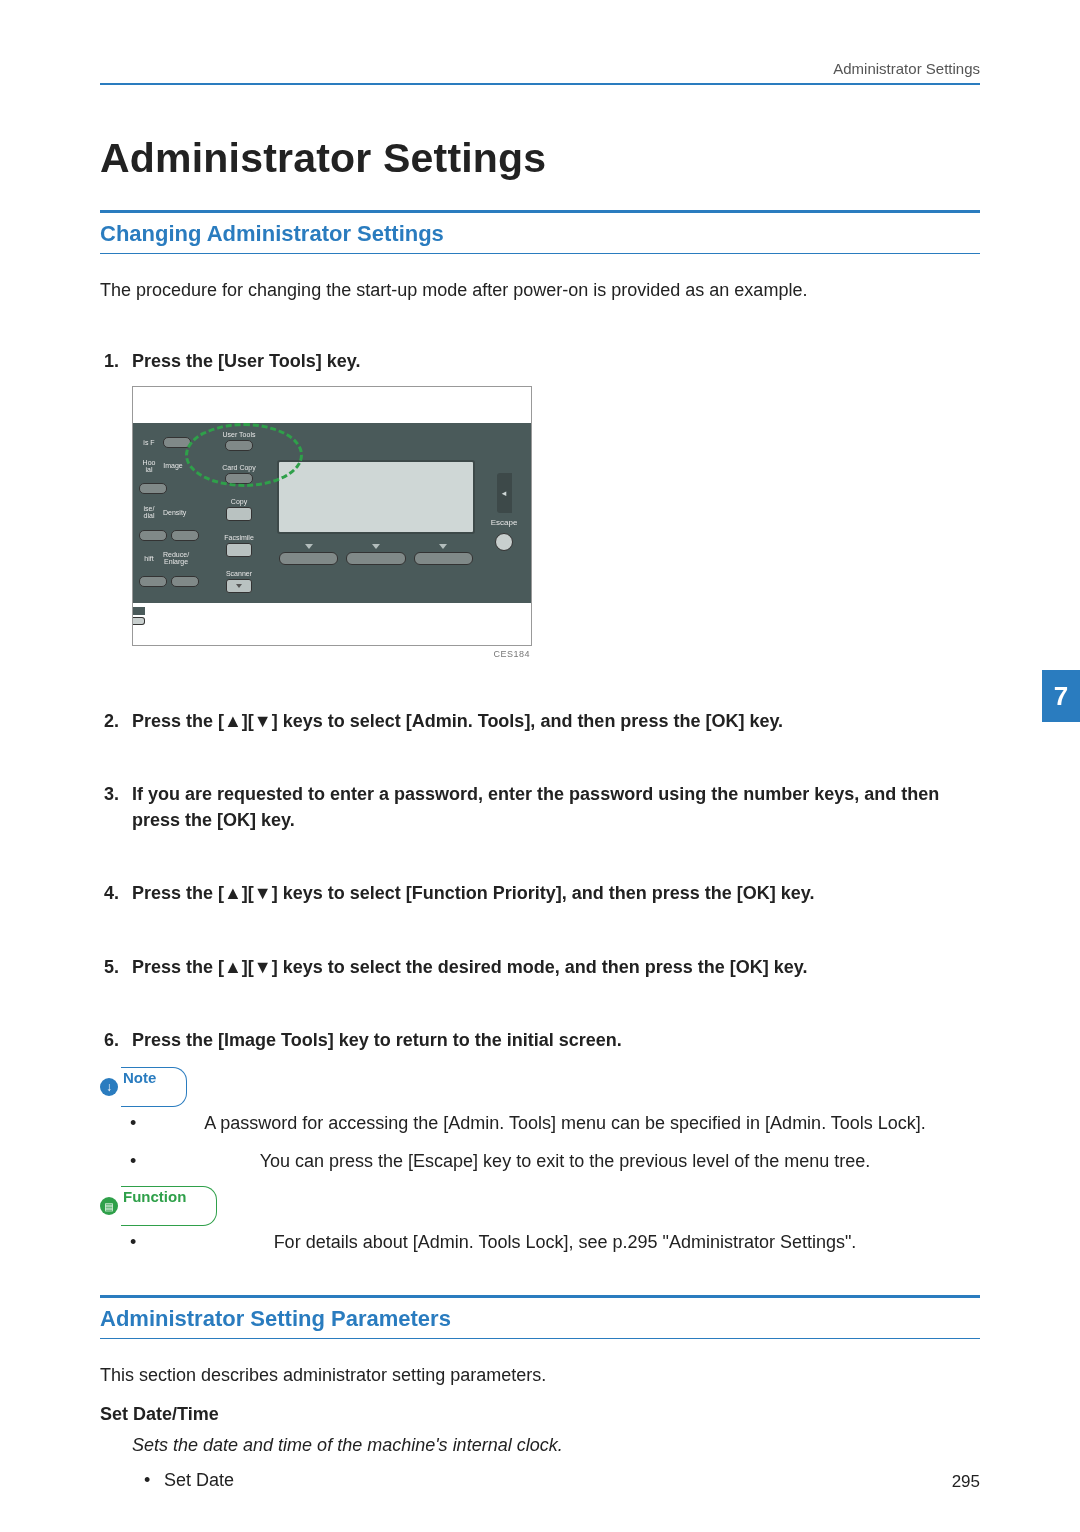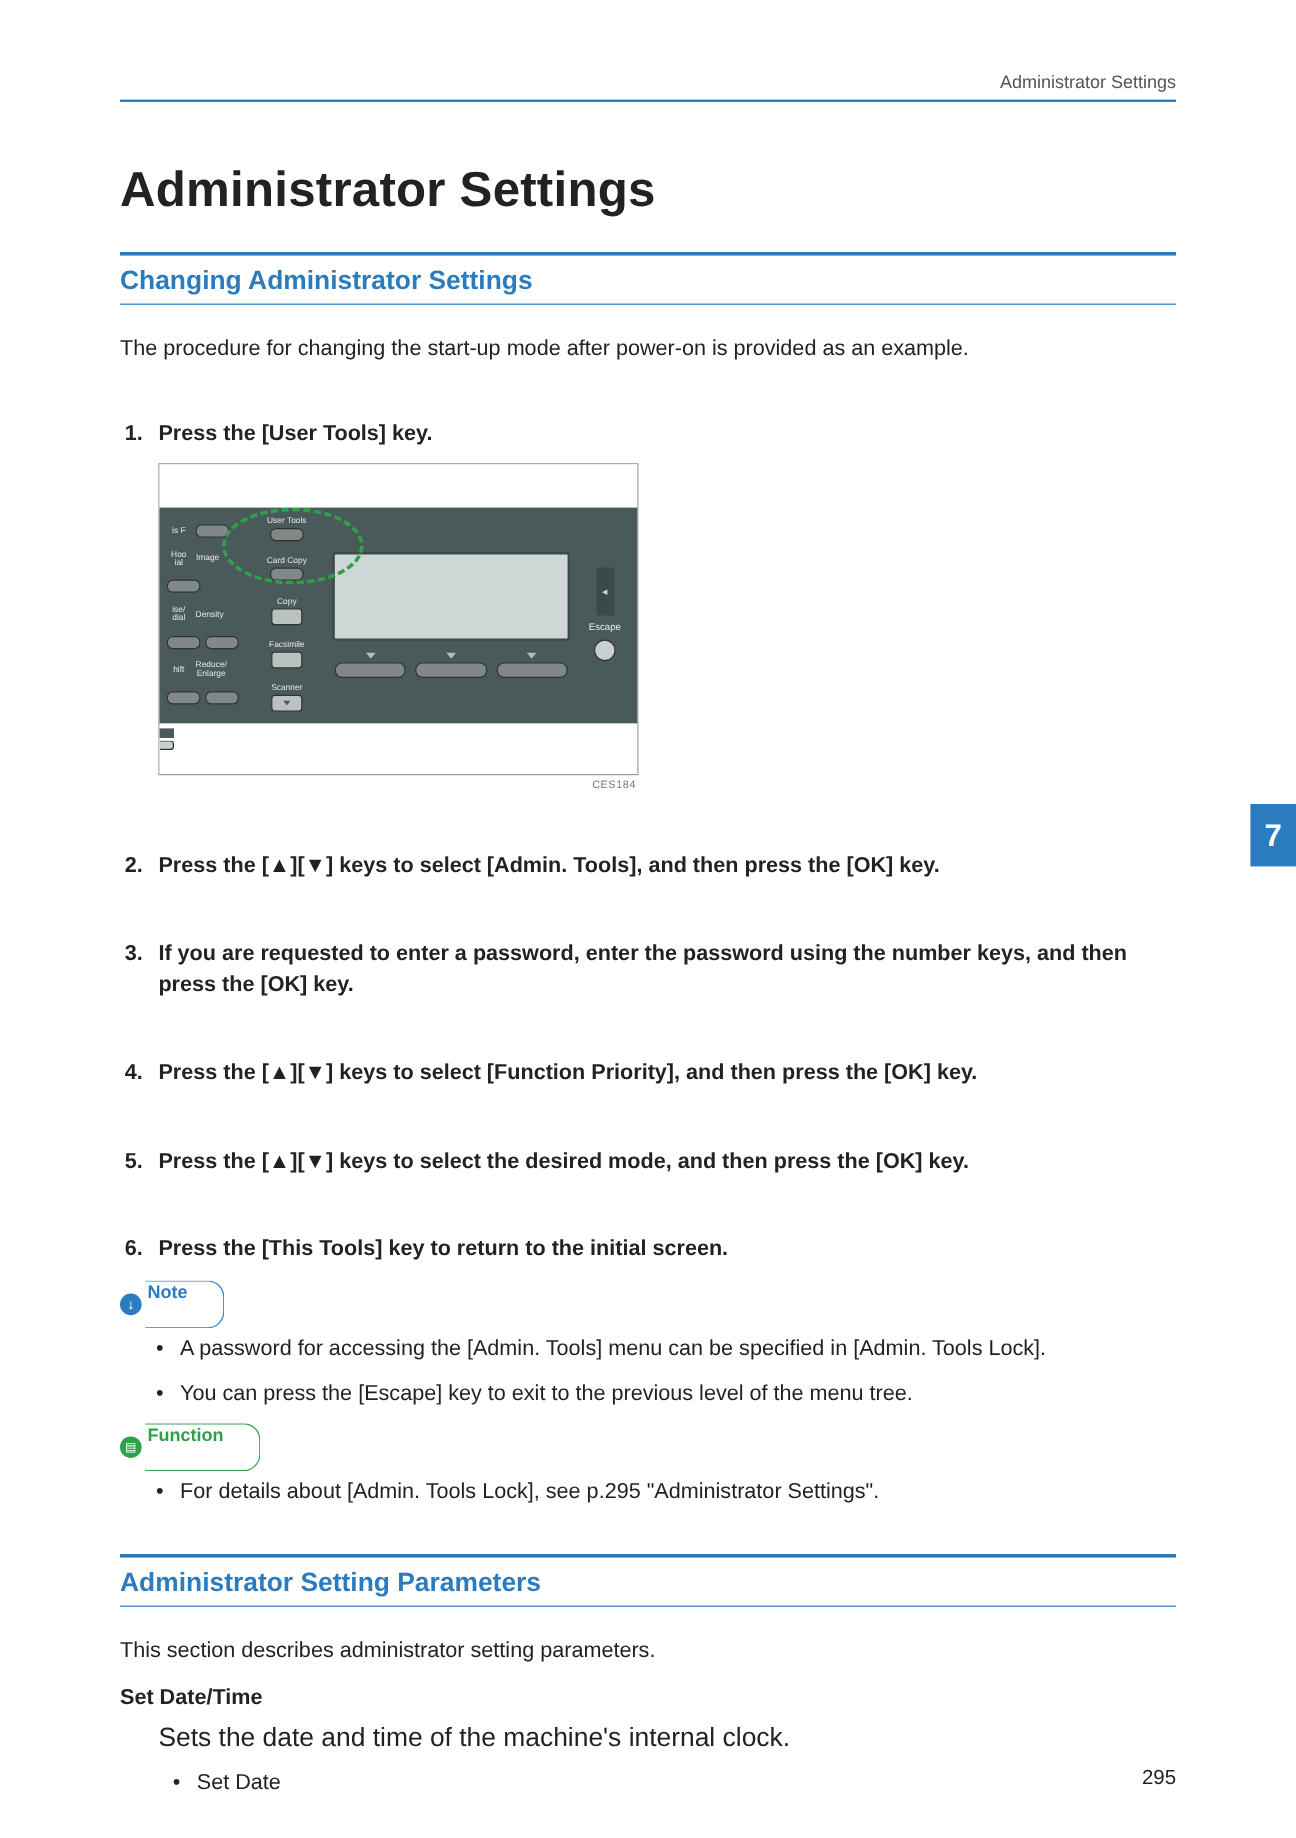--- a/index.html
+++ b/index.html
@@ -215,40 +215,42 @@
     line-height: 20px;
     padding-left: 2px;
     margin-left:-3px;
   }
   .callout-ref .label { color:#2fa04a; border-color:#2fa04a; }
 
   ul.bullets {
     list-style: none;
     padding-left: 50px;
     font-size: 18px;
+    text-align: center;
   }
   ul.bullets > li {
     position: relative;
     margin-bottom: 12px;
     line-height: 1.45;
   }
   ul.bullets > li::before {
     content: "•";
     position: absolute;
     left: -20px;
   }
   .sub-head {
     font-weight: 600;
     font-size: 18px;
     margin: 4px 0 10px 0;
   }
   .sub-body {
-    font-size: 22px;
+    font-size: 18px;
     padding-left: 32px;
     margin-bottom: 14px;
+    font-style: italic;
   }
   ul.sub-bullets {
     list-style: none;
     padding-left: 64px;
     font-size: 18px;
   }
   ul.sub-bullets > li { position:relative; }
   ul.sub-bullets > li::before {
     content:"•"; position:absolute; left:-20px;
   }
@@ -381,21 +383,21 @@
           </div>
           <div class="dash-ring ring1"></div>
         </div>
         <div class="fig-id" style="width:400px;">CES184</div>
       </div>
     </li>
     <li>Press the [▲][▼] keys to select [Admin. Tools], and then press the [OK] key.</li>
     <li>If you are requested to enter a password, enter the password using the number keys, and then press the [OK] key.</li>
     <li>Press the [▲][▼] keys to select [Function Priority], and then press the [OK] key.</li>
     <li>Press the [▲][▼] keys to select the desired mode, and then press the [OK] key.</li>
-    <li>Press the [This Tools] key to return to the initial screen.</li>
+    <li>Press the [Image Tools] key to return to the initial screen.</li>
   </ol>
 
   <div class="callout callout-note">
     <span class="badge">↓</span>
     <span class="label">Note</span>
   </div>
   <ul class="bullets">
     <li>A password for accessing the [Admin. Tools] menu can be specified in [Admin. Tools Lock].</li>
     <li>You can press the [Escape] key to exit to the previous level of the menu tree.</li>
   </ul>

